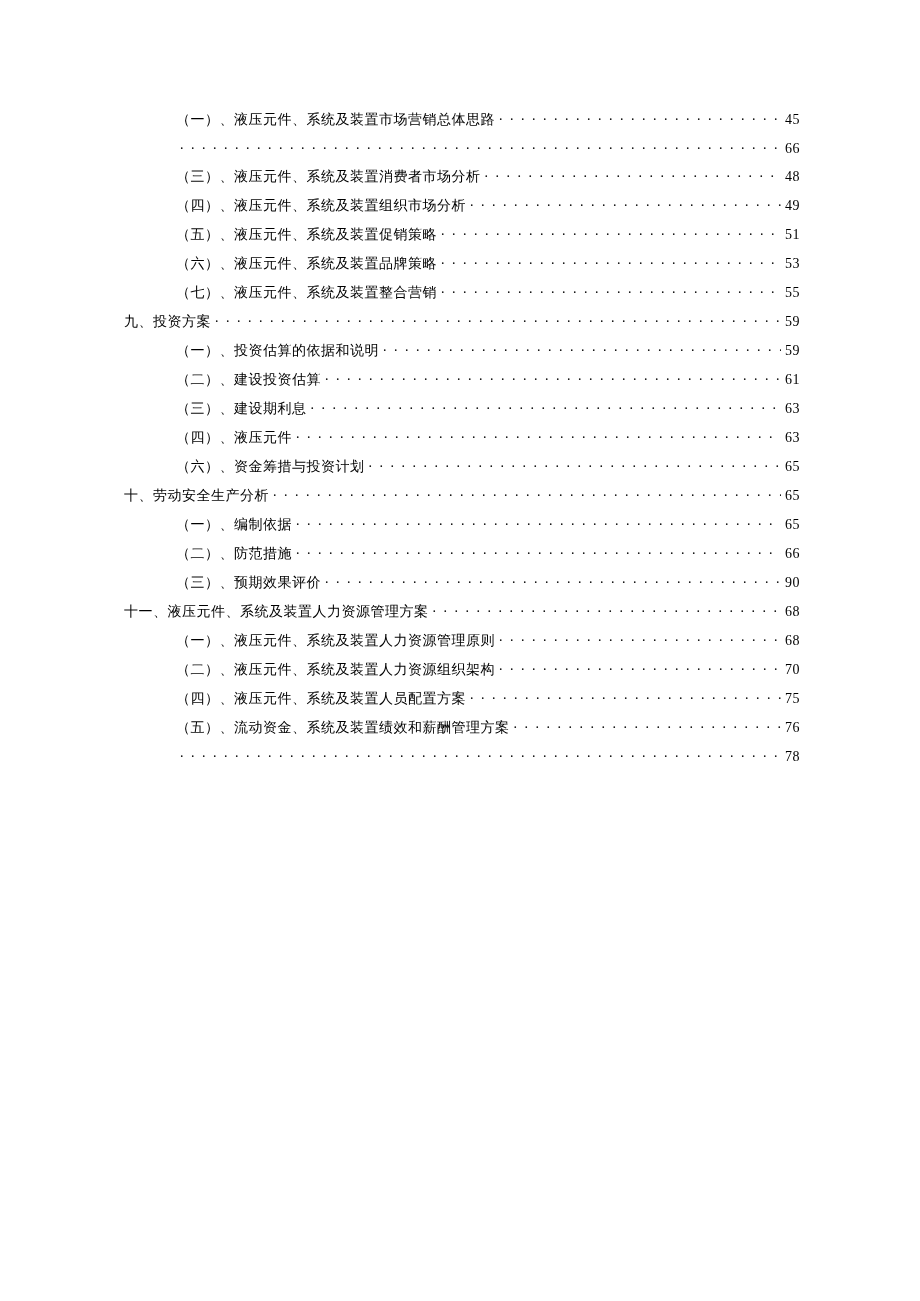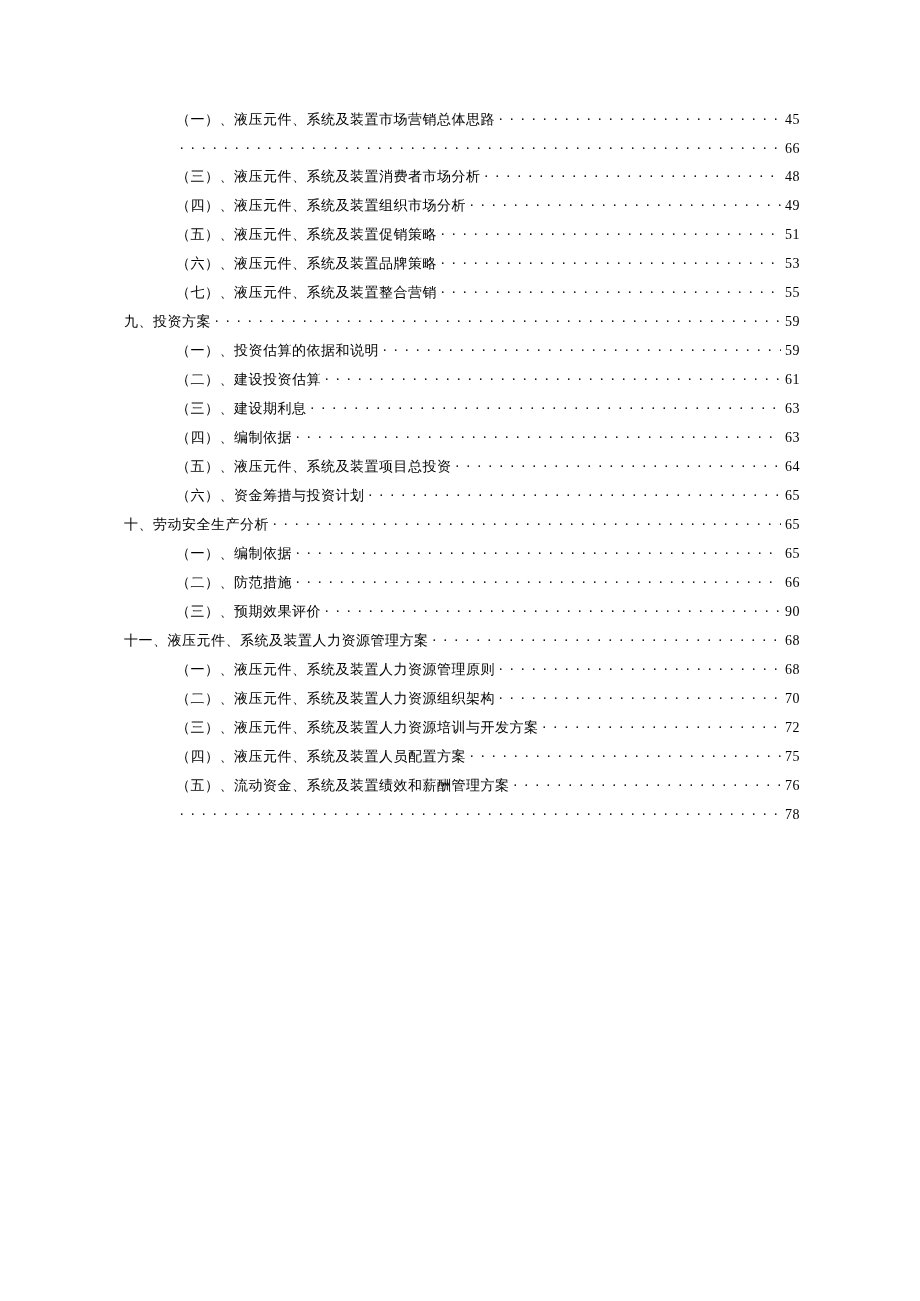--- a/index.html
+++ b/index.html
@@ -104,28 +104,23 @@
         <span class="toc-label">（二）、建设投资估算</span>
         <span class="toc-dots"></span>
         <span class="toc-page">61</span>
       </div>
       <div class="toc-line indent-2">
         <span class="toc-label">（三）、建设期利息</span>
         <span class="toc-dots"></span>
         <span class="toc-page">63</span>
       </div>
       <div class="toc-line indent-2">
-        <span class="toc-label">（四）、编制依据</span>
+        <span class="toc-label">（四）、液压元件</span>
         <span class="toc-dots"></span>
         <span class="toc-page">63</span>
-      </div>
-      <div class="toc-line indent-2">
-        <span class="toc-label">（五）、液压元件、系统及装置项目总投资</span>
-        <span class="toc-dots"></span>
-        <span class="toc-page">64</span>
       </div>
       <div class="toc-line indent-2">
         <span class="toc-label">（六）、资金筹措与投资计划</span>
         <span class="toc-dots"></span>
         <span class="toc-page">65</span>
       </div>
       <div class="toc-line indent-1">
         <span class="toc-label">十、劳动安全生产分析</span>
         <span class="toc-dots"></span>
         <span class="toc-page">65</span>
@@ -154,25 +149,20 @@
         <span class="toc-label">（一）、液压元件、系统及装置人力资源管理原则</span>
         <span class="toc-dots"></span>
         <span class="toc-page">68</span>
       </div>
       <div class="toc-line indent-2">
         <span class="toc-label">（二）、液压元件、系统及装置人力资源组织架构</span>
         <span class="toc-dots"></span>
         <span class="toc-page">70</span>
       </div>
       <div class="toc-line indent-2">
-        <span class="toc-label">（三）、液压元件、系统及装置人力资源培训与开发方案</span>
-        <span class="toc-dots"></span>
-        <span class="toc-page">72</span>
-      </div>
-      <div class="toc-line indent-2">
         <span class="toc-label">（四）、液压元件、系统及装置人员配置方案</span>
         <span class="toc-dots"></span>
         <span class="toc-page">75</span>
       </div>
       <div class="toc-line indent-2">
         <span class="toc-label">（五）、流动资金、系统及装置绩效和薪酬管理方案</span>
         <span class="toc-dots"></span>
         <span class="toc-page">76</span>
       </div>
       <div class="toc-line indent-2">

